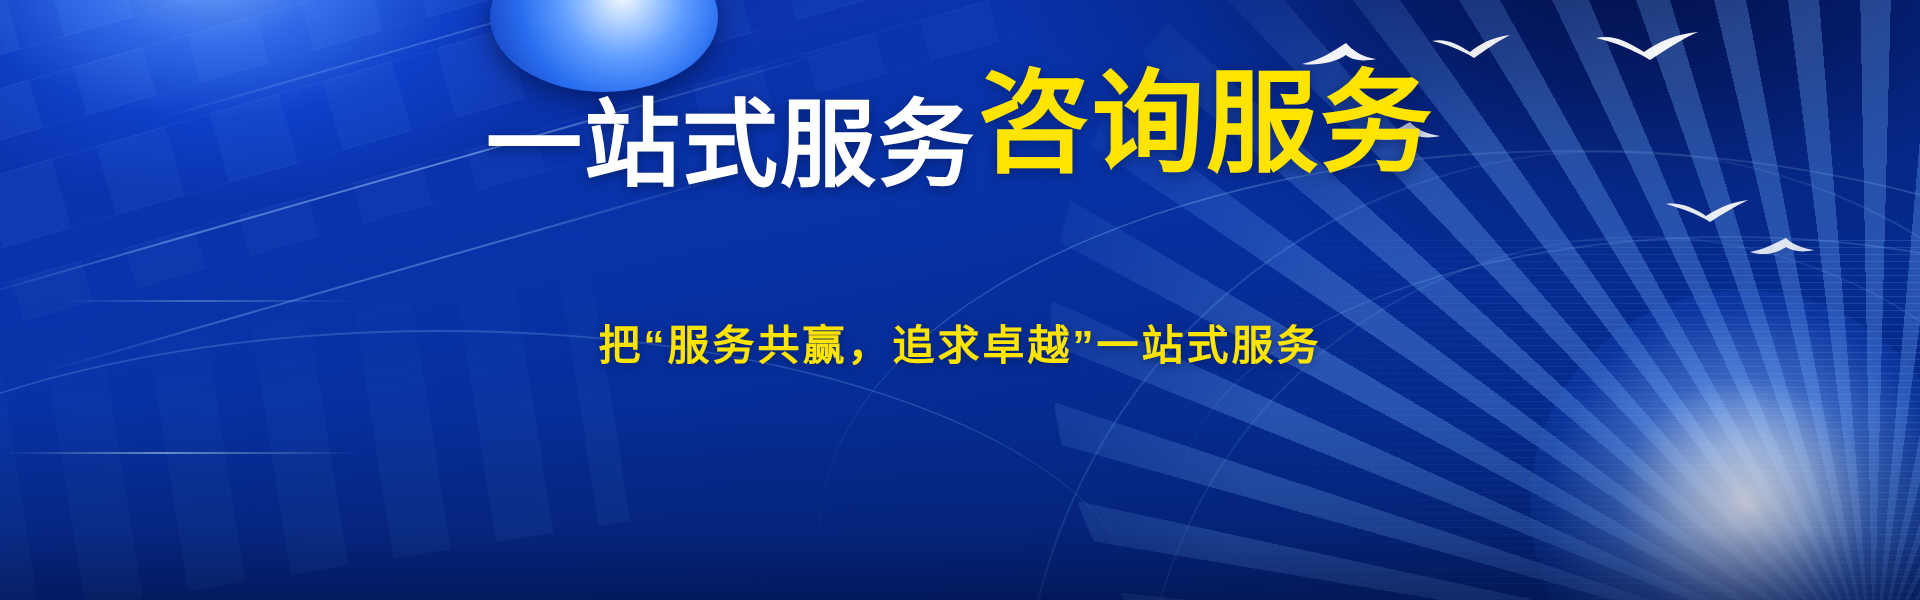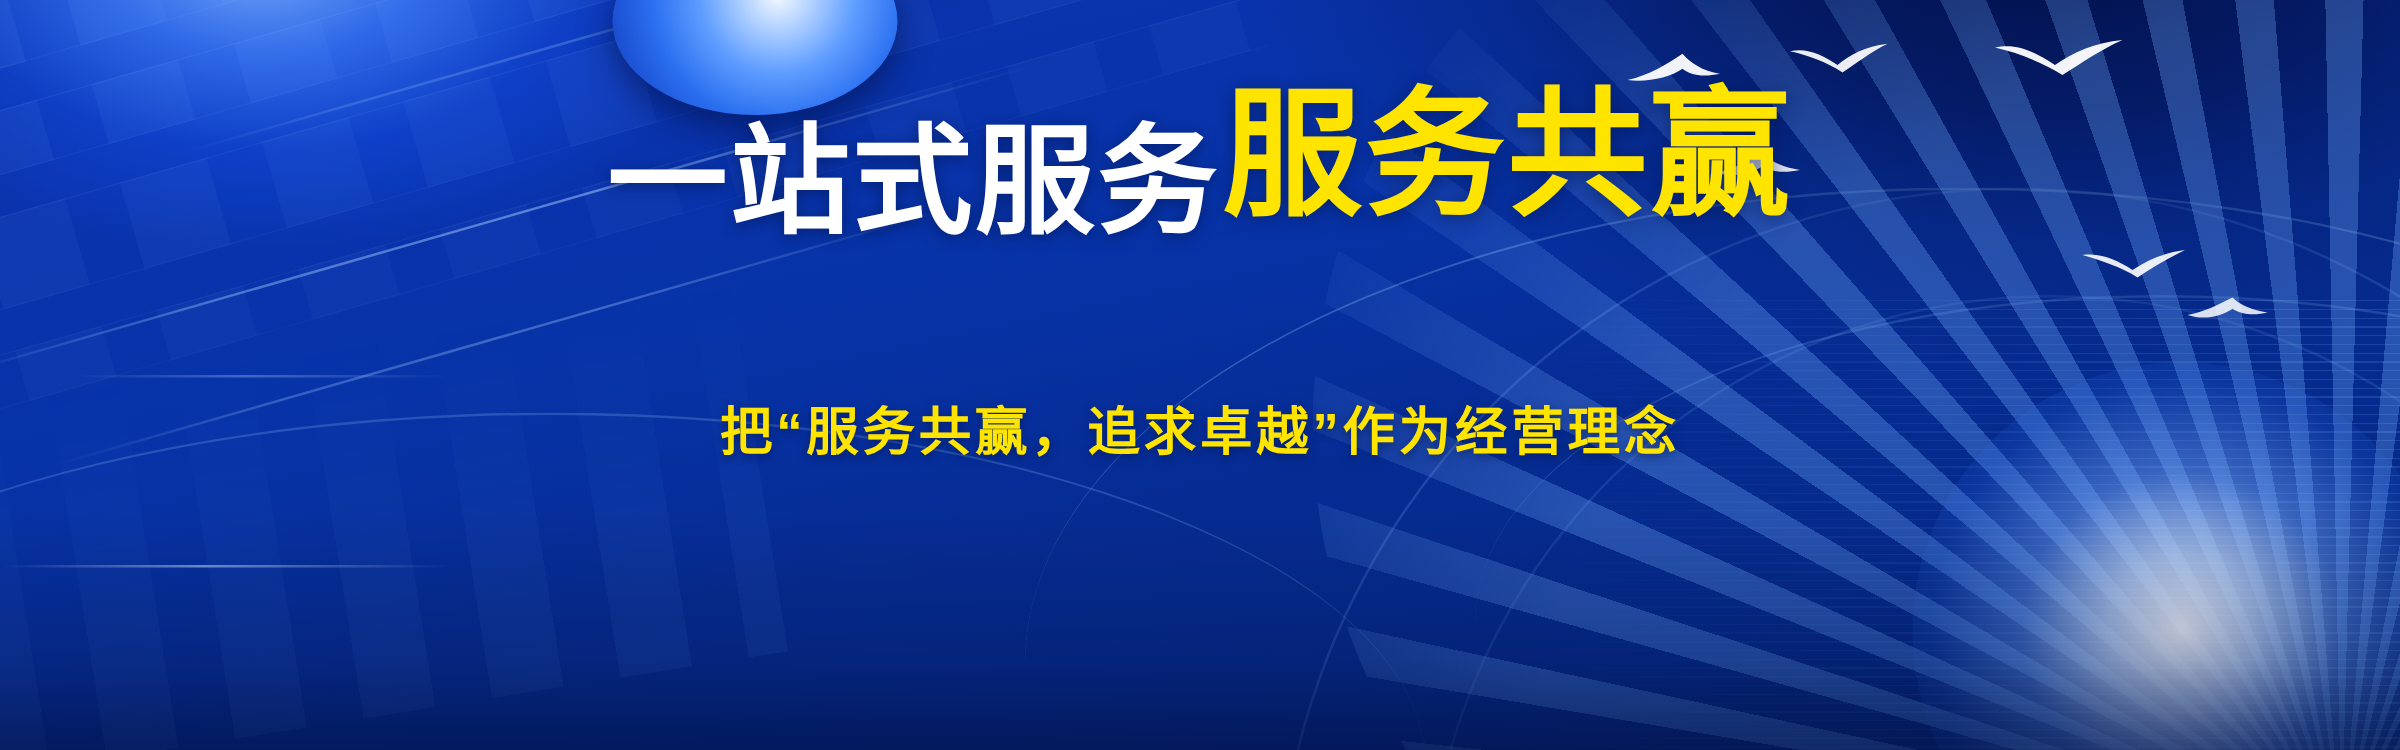--- a/index.html
+++ b/index.html
@@ -334,20 +334,20 @@
   </div>
   <div class="gull" style="left:1664px; top:198px;">
     <svg width="88" height="28" viewBox="0 0 88 28" fill="none">
       <path d="M2 6 C16 4 30 10 42 18 C54 10 68 4 84 2 C70 9 58 16 46 24 C34 16 16 10 2 6 Z" fill="#ffffff" opacity="0.9"></path>
     </svg>
   </div>
 
   <div class="layer bg-bottom-dark"></div>
 
   <div class="headline">
-    <span class="hl-white">一站式服务</span><span class="hl-yellow">服务共赢</span>
+    <span class="hl-white">一站式服务</span><span class="hl-yellow">咨询服务</span>
   </div>
 
   <div class="subtitle">
-    <span class="sub-line">把“服务共赢，追求卓越”作为经营理念</span>
+    <span class="sub-line">把“服务共赢，追求卓越”一站式服务</span>
   </div>
 
 </div>
 
 </body></html>

